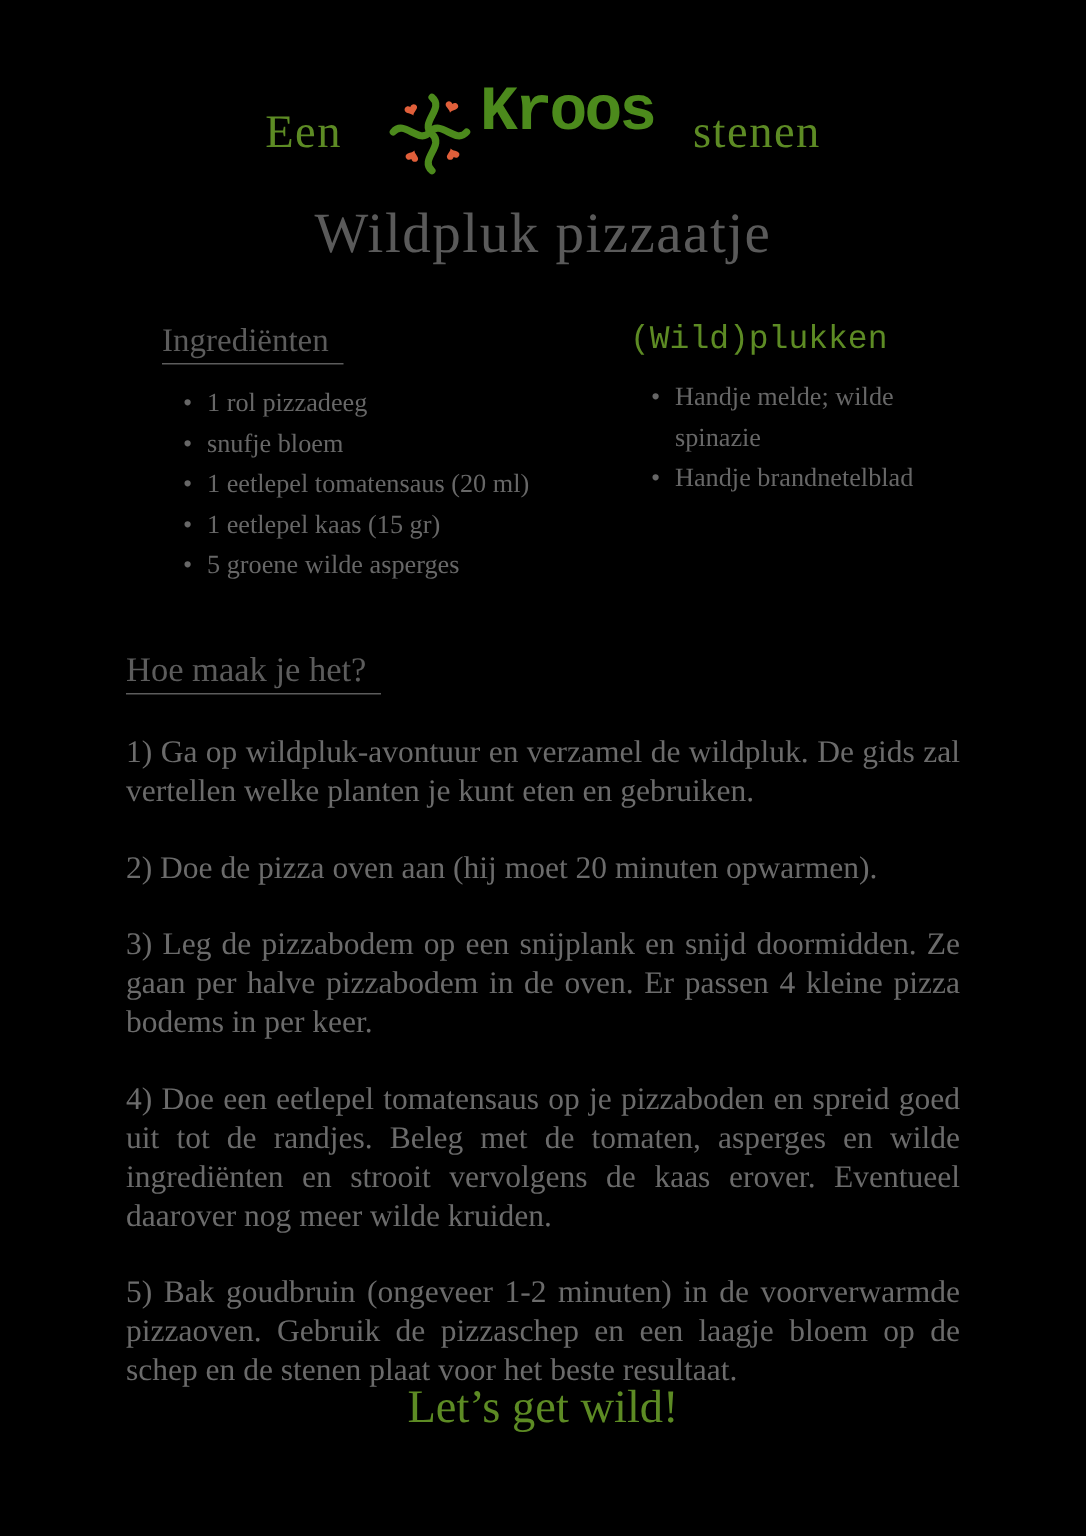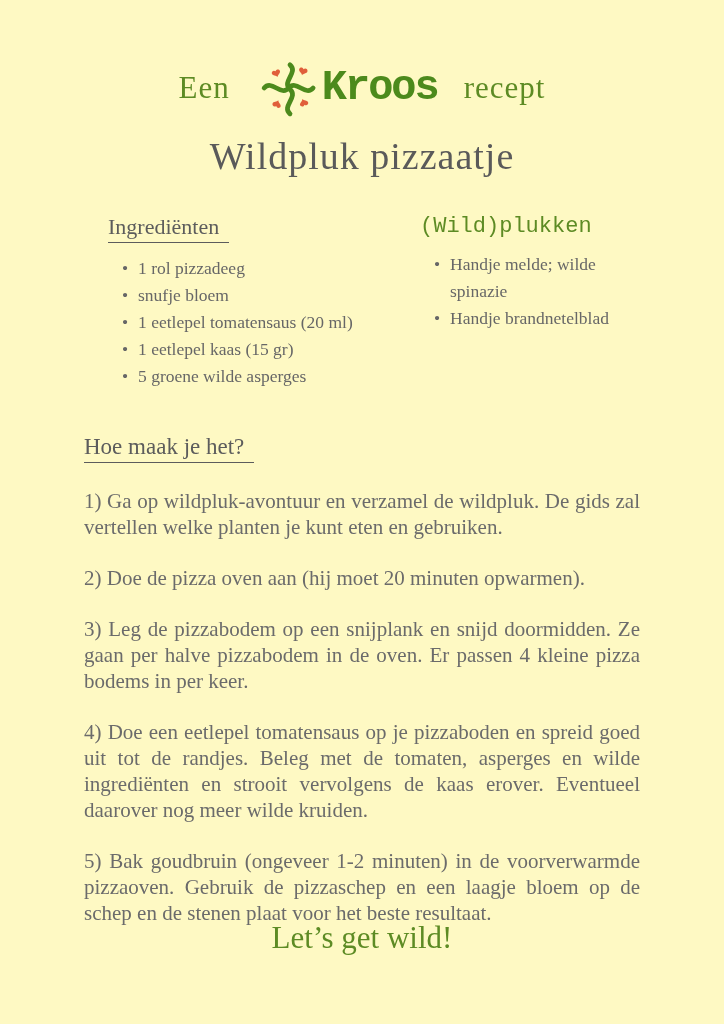--- a/index.html
+++ b/index.html
@@ -1,39 +1,39 @@
 <!DOCTYPE html>
 <html><head>
 <meta charset="utf-8">
 <style>
   html, body { margin: 0; padding: 0; background: #ffffff; }
   .page {
     position: relative;
     width: 724px;
     height: 1024px;
     margin: 0 auto;
-    background: #fef9c3;
+    background: #000000;
     font-family: "Liberation Serif", serif;
     color: #6b6b6b;
     overflow: hidden;
   }
   
   .header {
     display: flex;
     align-items: center;
     justify-content: center;
     gap: 26px;
     padding-top: 54px;
   }
   .header .side-word {
     font-size: 31px;
     color: #5d8b24;
     letter-spacing: 1px;
   }
-  .brand { display: flex; align-items: center; gap: 2px; }
+  .brand { display: flex; align-items: flex-start; gap: 2px; }
   .brand-logo { width: 68px; height: 68px; display: block; }
   .brand-name {
     font-family: "Liberation Mono", monospace;
     font-weight: bold;
     font-size: 42px;
     letter-spacing: -2px;
     color: #4c8a1c;
     line-height: 1;
     margin-left: -4px;
   }
@@ -121,21 +121,21 @@
         </g>
         <g fill="#e05f3a">
           <path d="M0 5 C -1 2, -6 1, -6 -2 C -6 -5, -2 -6.5, 0 -3.5 C 2 -6.5, 6 -5, 6 -2 C 6 1, 1 2, 0 5 Z" transform="translate(30 29) rotate(-20) scale(1.05)"></path>
           <path d="M0 5 C -1 2, -6 1, -6 -2 C -6 -5, -2 -6.5, 0 -3.5 C 2 -6.5, 6 -5, 6 -2 C 6 1, 1 2, 0 5 Z" transform="translate(69 26) rotate(15) scale(1.05)"></path>
           <path d="M0 5 C -1 2, -6 1, -6 -2 C -6 -5, -2 -6.5, 0 -3.5 C 2 -6.5, 6 -5, 6 -2 C 6 1, 1 2, 0 5 Z" transform="translate(31 73) rotate(200) scale(1.05)"></path>
           <path d="M0 5 C -1 2, -6 1, -6 -2 C -6 -5, -2 -6.5, 0 -3.5 C 2 -6.5, 6 -5, 6 -2 C 6 1, 1 2, 0 5 Z" transform="translate(70 71) rotate(160) scale(1.05)"></path>
         </g>
       </svg>
       <span class="brand-name">Kroos</span>
     </span>
-    <span class="side-word">recept</span>
+    <span class="side-word">stenen</span>
   </div>
 
   <div class="title">Wildpluk pizzaatje</div>
 
   <div class="columns">
     <div class="col-left">
       <h2 class="section-heading"><span class="underlined">Ingrediënten</span></h2>
       <ul class="bullets">
         <li>1 rol pizzadeeg</li>
         <li>snufje bloem</li>

